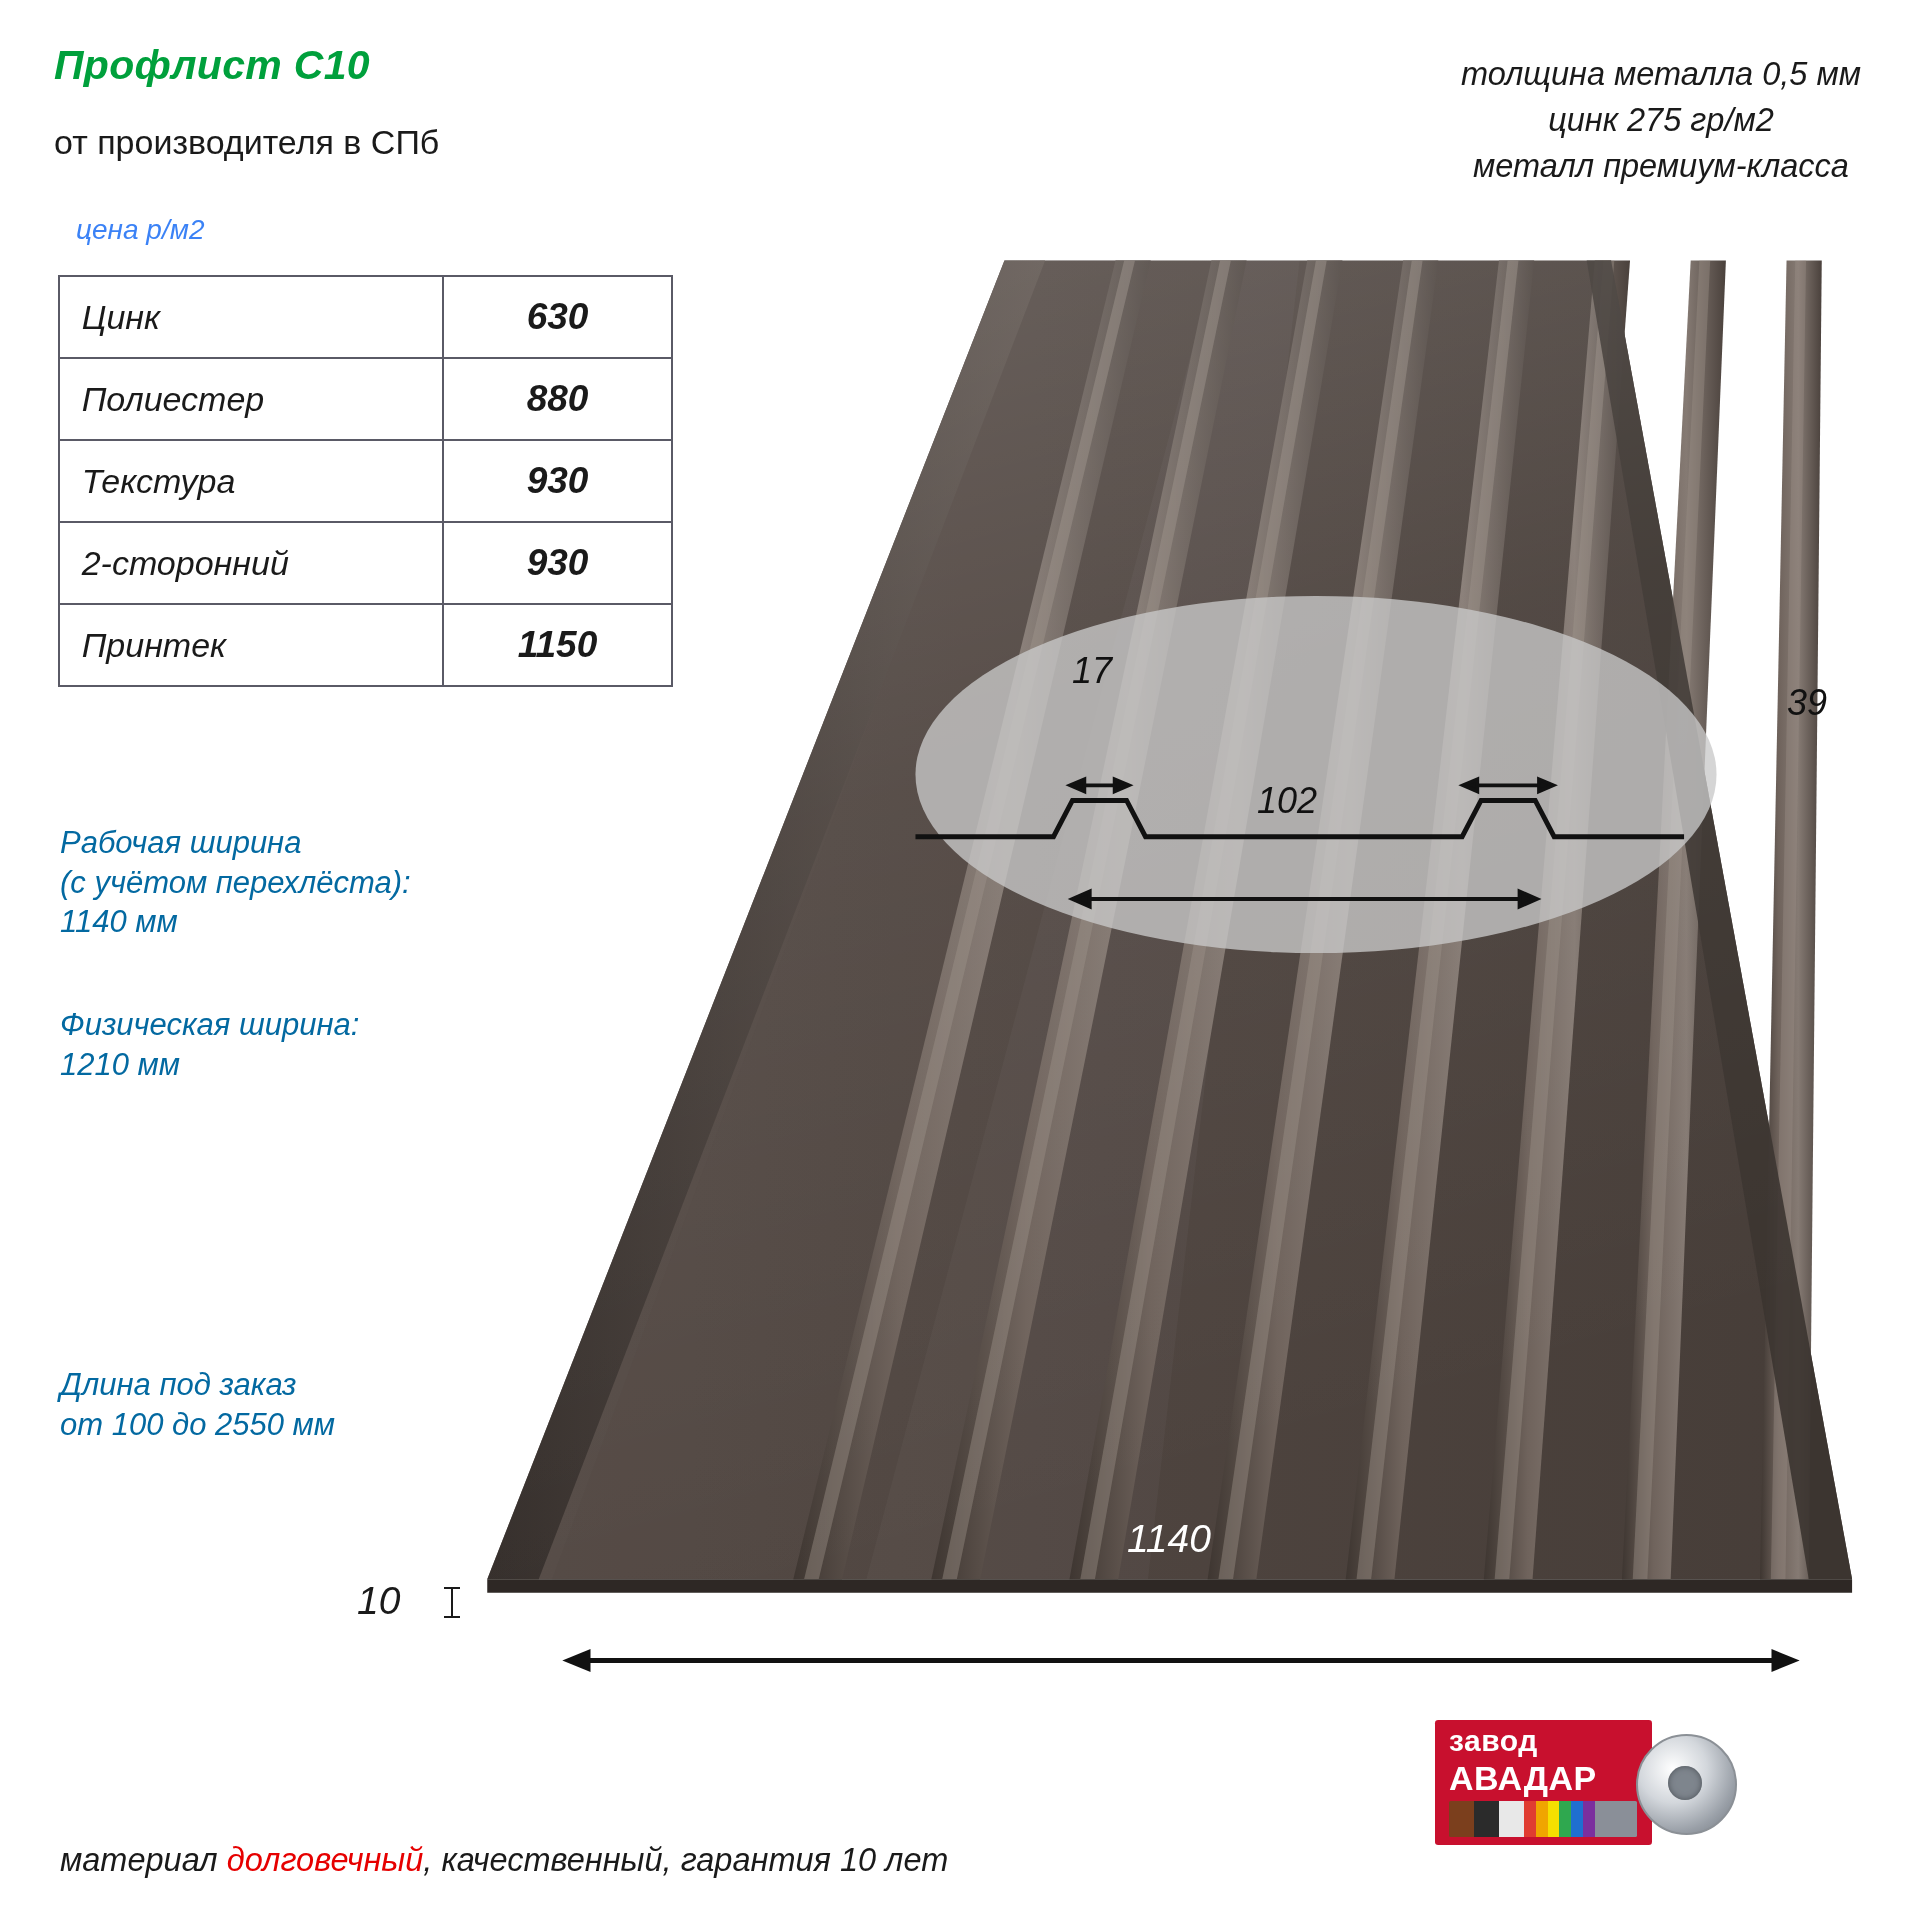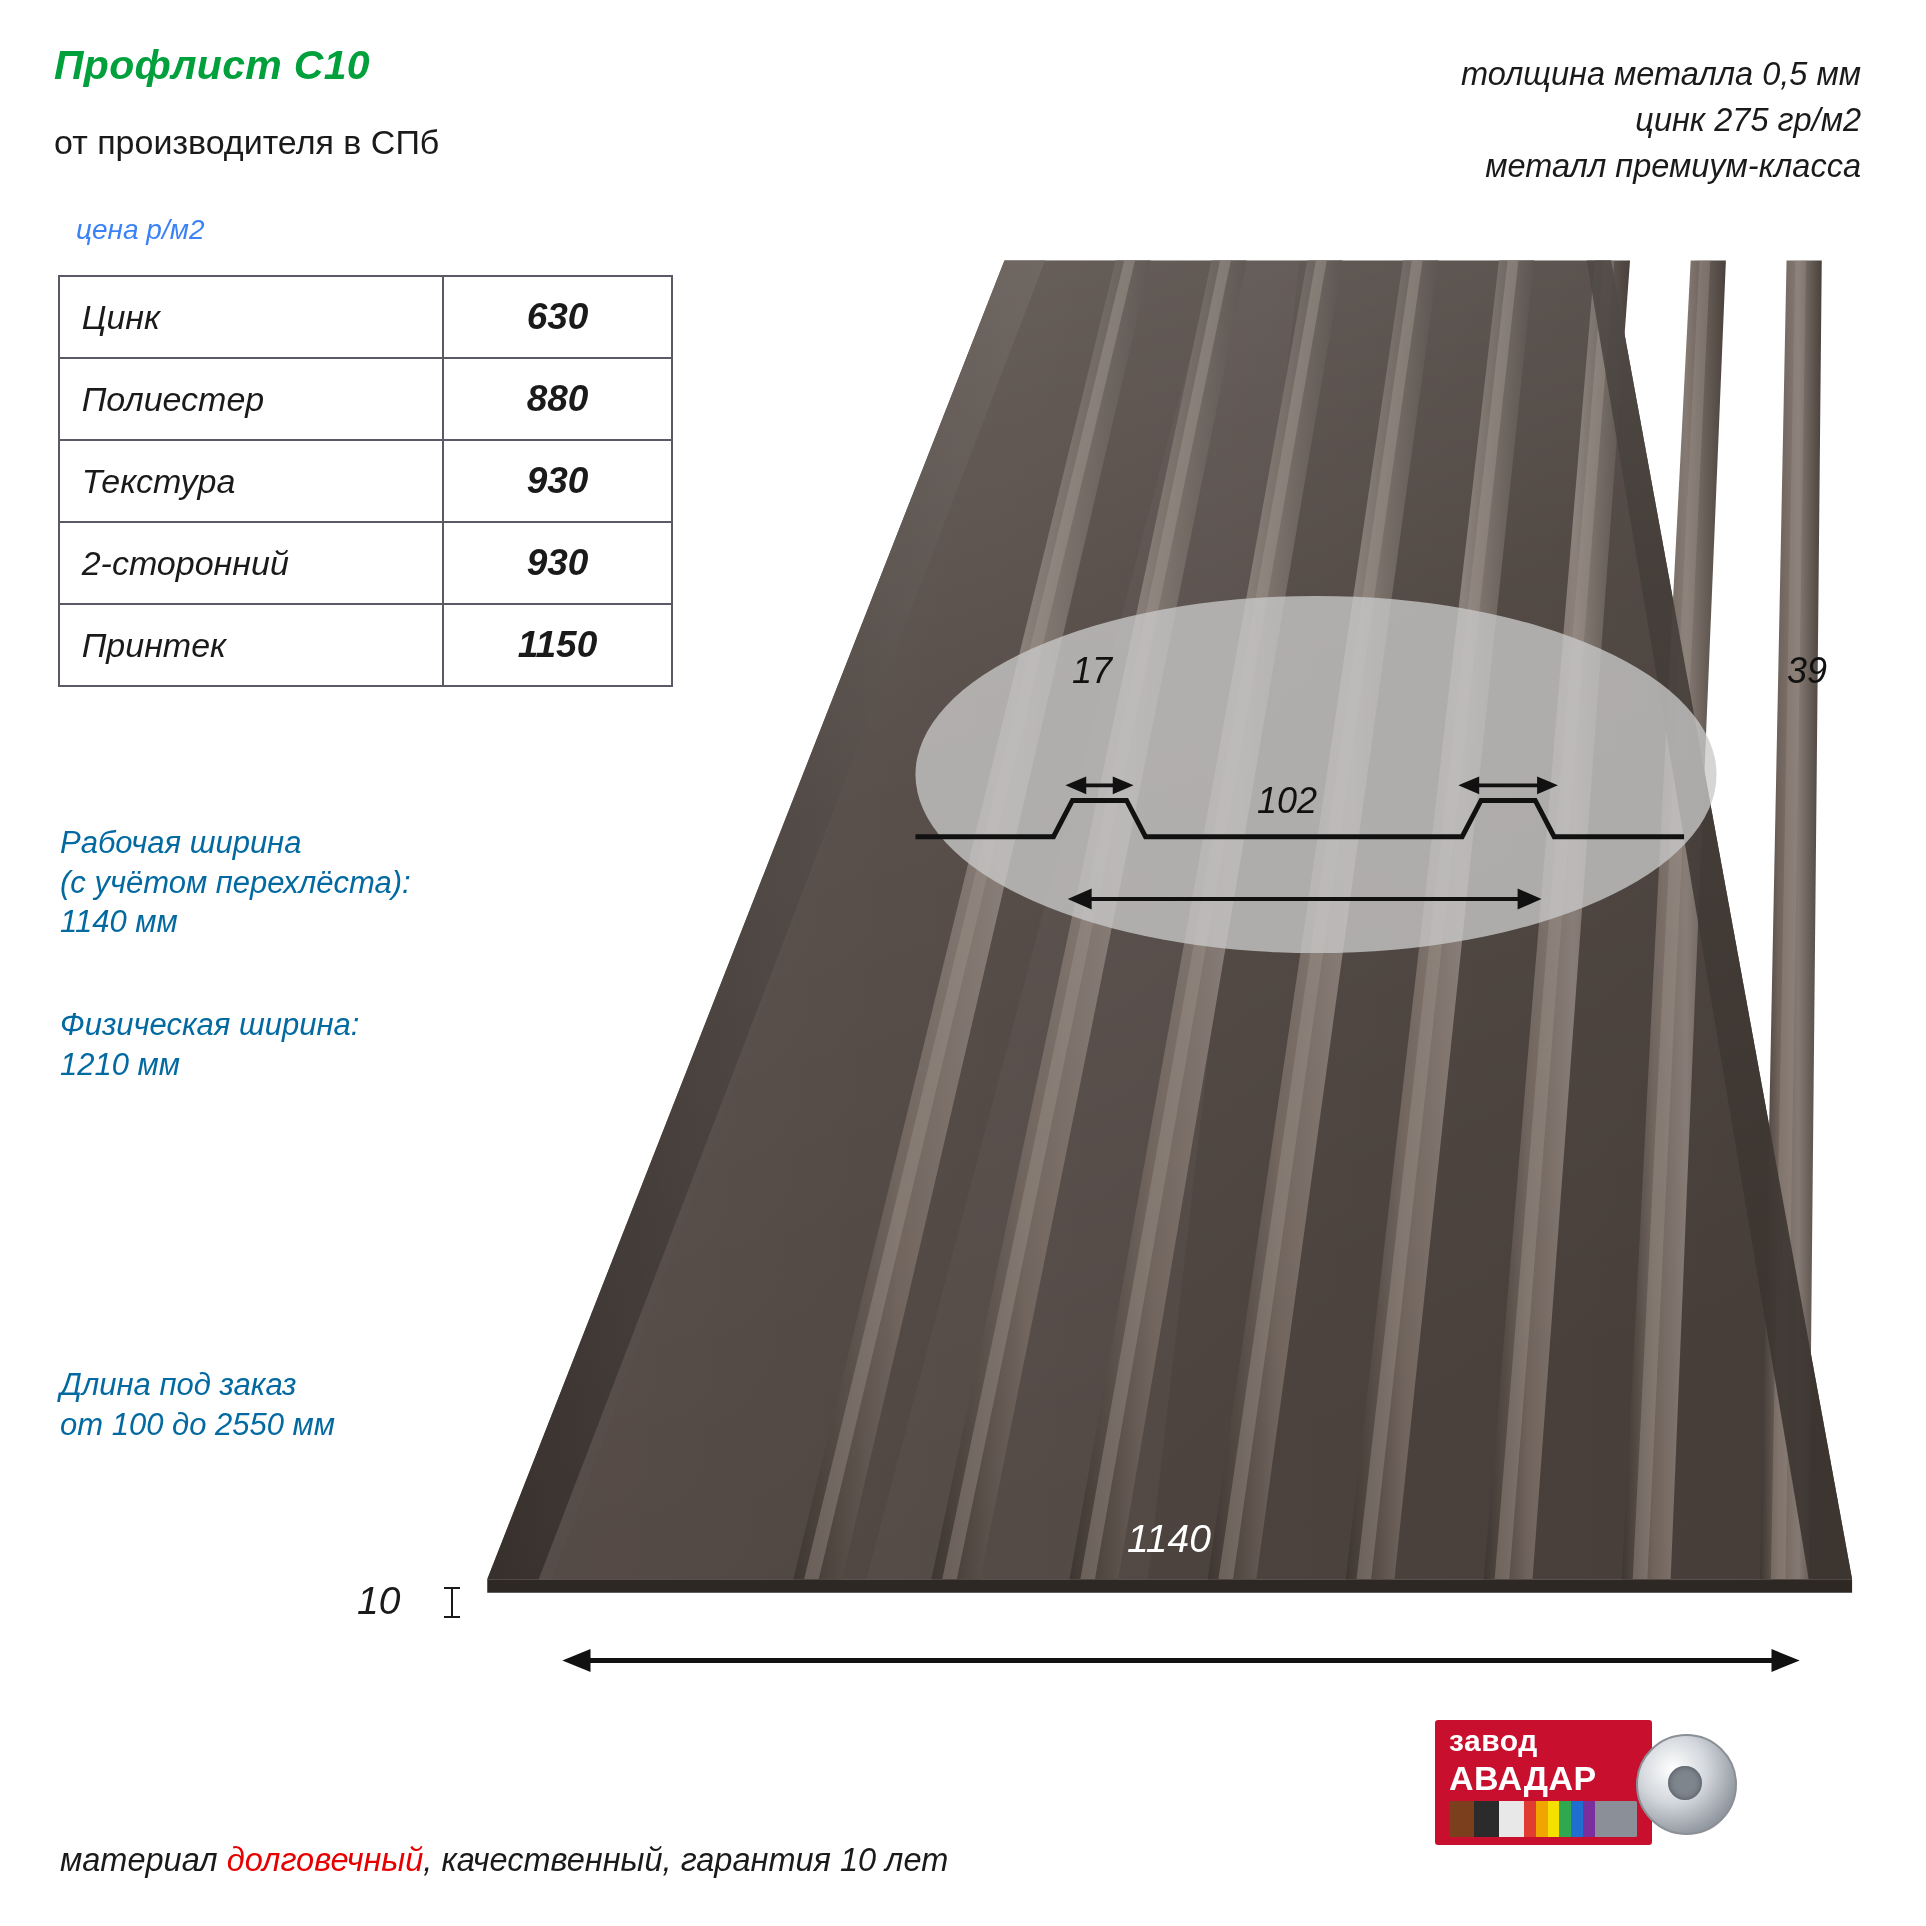--- a/index.html
+++ b/index.html
@@ -32,21 +32,21 @@
     position: absolute;
     left: 54px;
     top: 123px;
     font-size: 34px;
     color: #1a1a1a;
   }
   #specs {
     position: absolute;
     right: 65px;
     top: 51px;
-    text-align: right;
+    text-align: center;
     font-size: 32.5px;
     font-style: italic;
     line-height: 1.42;
     color: #1a1a1a;
   }
 
   
   #price-caption {
     position: absolute;
     left: 76px;
@@ -140,21 +140,21 @@
     left: 910px;
     top: 558px;
   }
   .callout-num {
     position: absolute;
     font-size: 36px;
     font-style: italic;
     color: #111;
   }
   #num-17  { left: 1072px; top: 650px; }
-  #num-39  { left: 1787px; top: 650px; }
+  #num-39  { left: 1787px; top: 682px; }
   #num-102 { left: 1257px; top: 780px; }
 
   
   #label-1140 {
     position: absolute;
     left: 1127px;
     top: 1517px;
     font-size: 39px;
     font-style: italic;
     color: #ffffff;

